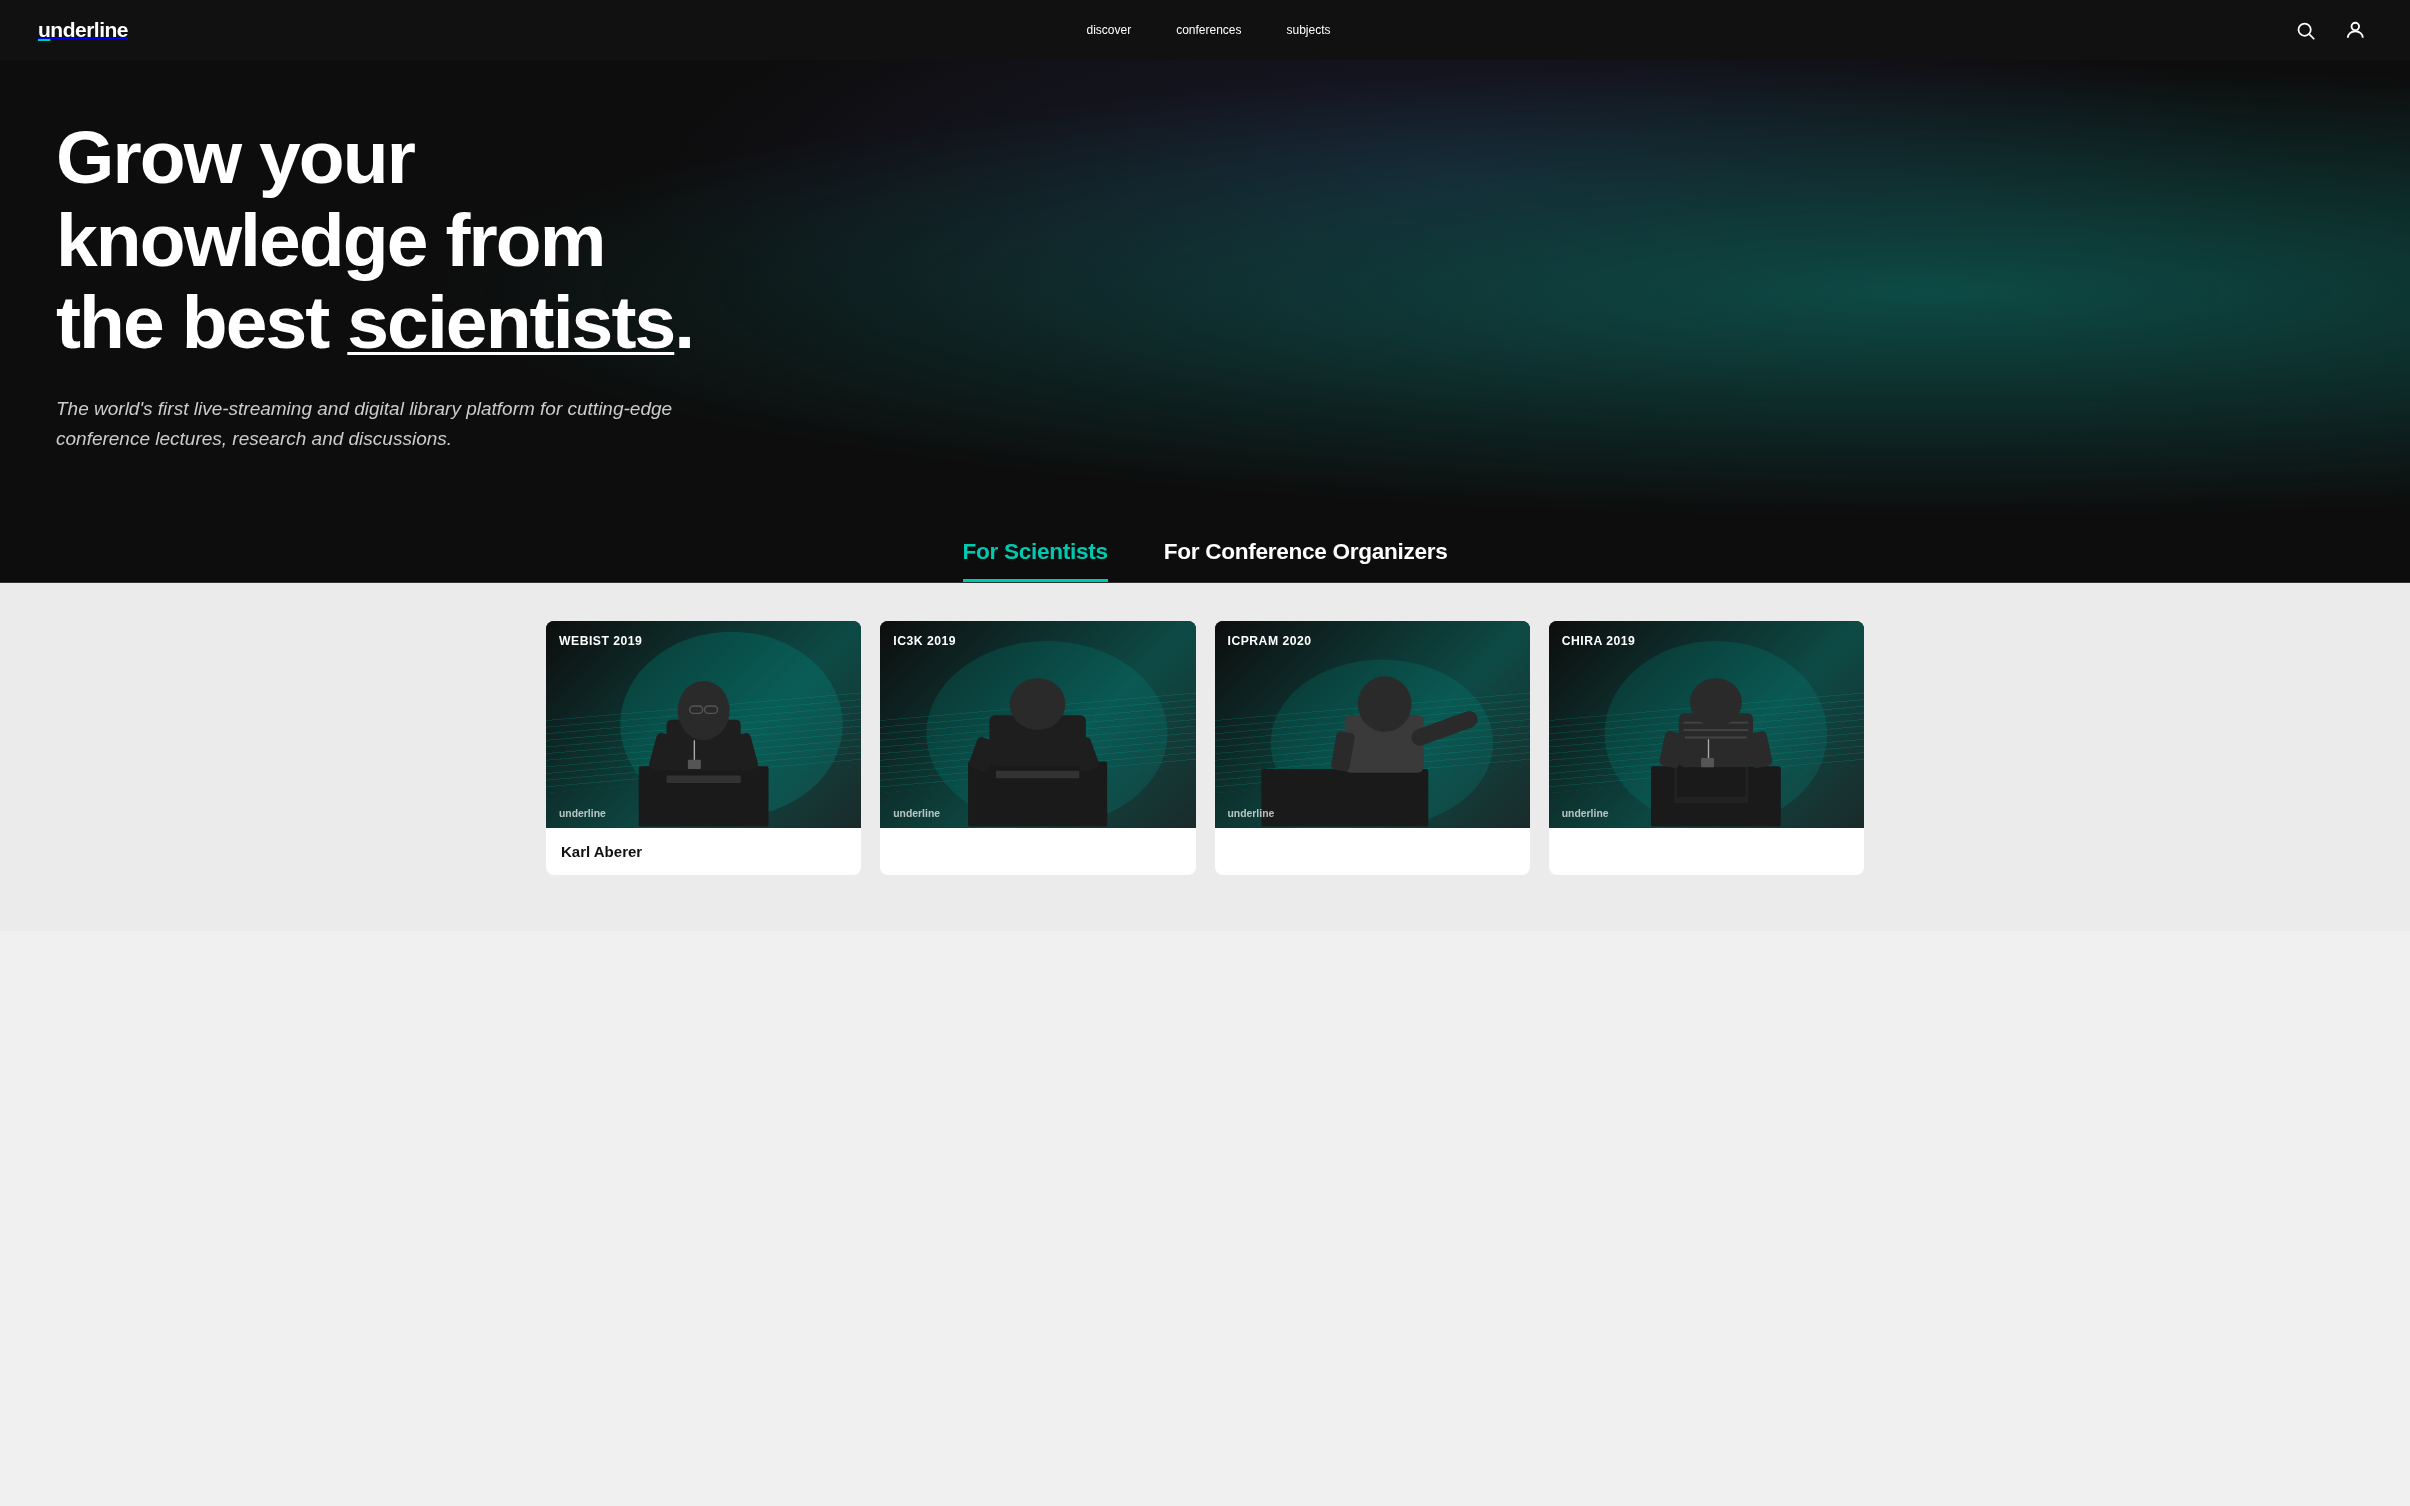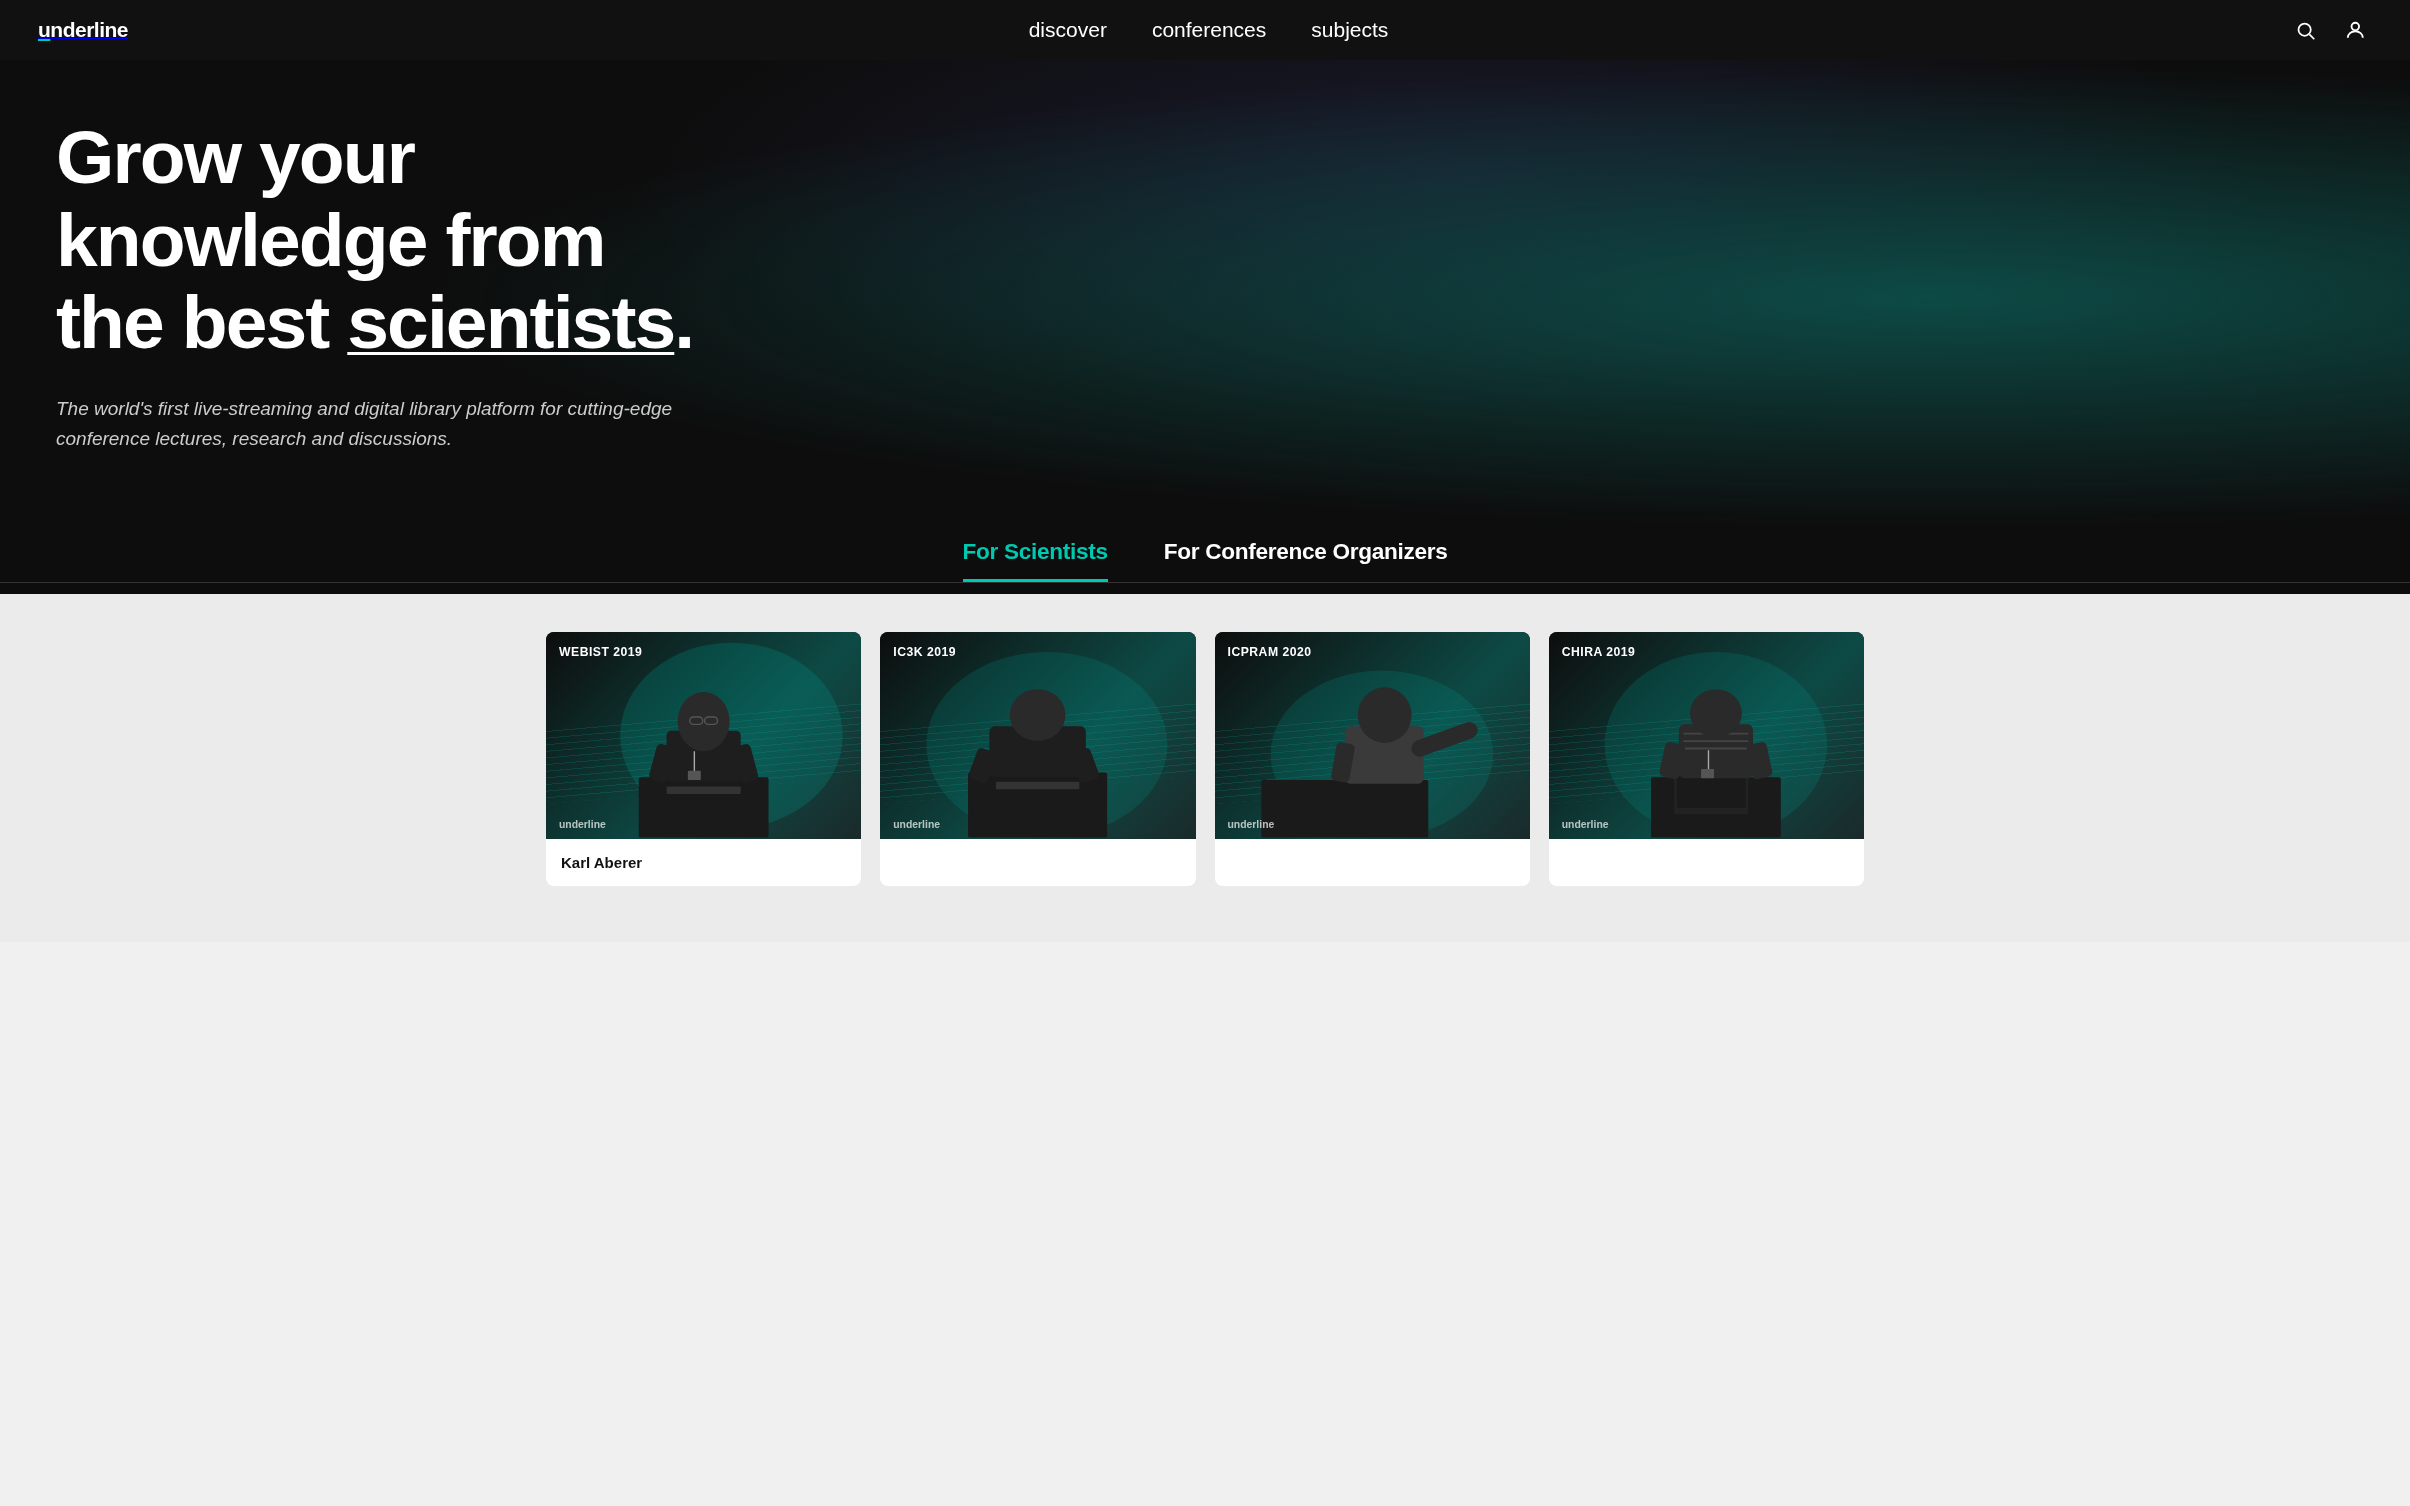--- a/index.html
+++ b/index.html
@@ -25,21 +25,21 @@
       background: #111;
       display: flex;
       align-items: center;
       justify-content: space-between;
       padding: 0 38px;
       height: 60px;
     }
 
     .nav-link {
       color: #fff;
-      font-size: 21px;
+      font-size: 12px;
       font-weight: 400;
       text-decoration: none;
       cursor: pointer;
     }
 
     .nav-icon-btn {
       background: none;
       border: none;
       cursor: pointer;
       color: #fff;
@@ -50,21 +50,21 @@
       width: 34px;
       height: 34px;
     }
 
     
     .hero {
       background: #0d0d0d;
       background-image: radial-gradient(ellipse at 80% 50%, #0d4a45 0%, transparent 55%),
                         radial-gradient(ellipse at 60% 30%, #1a1a2e 0%, transparent 40%);
       padding-top: 60px;
-      padding-bottom: 11px;
+      padding-bottom: 0;
       min-height: 546px;
       position: relative;
       overflow: hidden;
     }
 
     .hero-content {
       padding: 56px 56px 38px 56px;
       max-width: 847px;
     }
 

